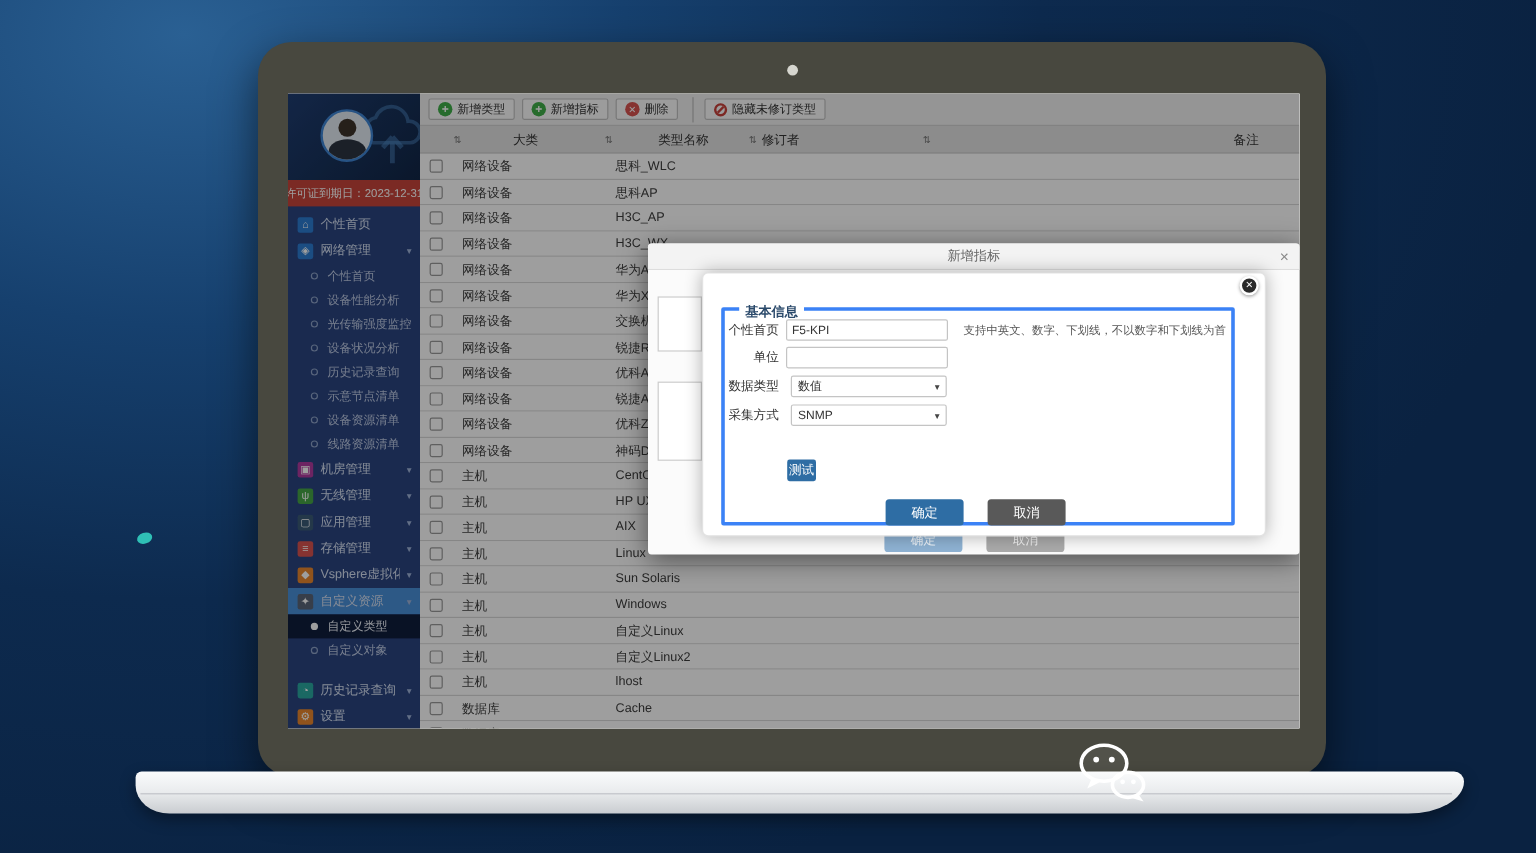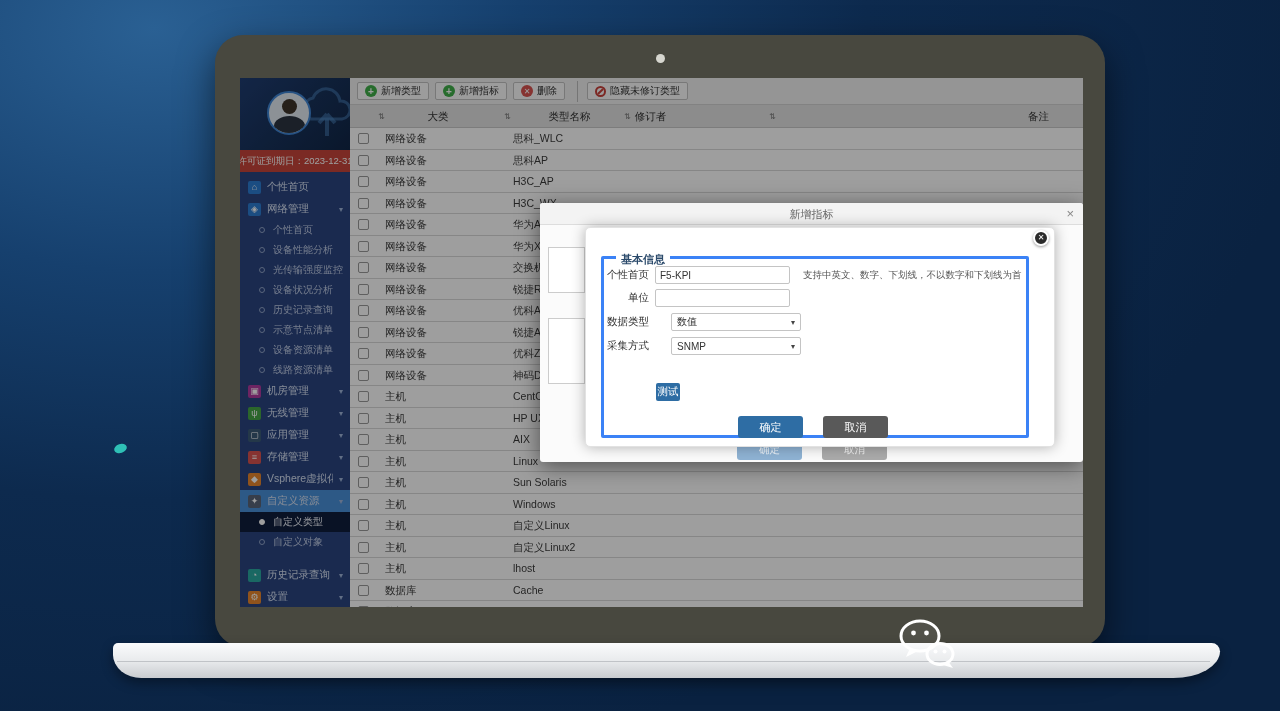--- a/index.html
+++ b/index.html
@@ -107,21 +107,21 @@
     background:#2b2b2b; border:2px solid #fff; color:#fff; font-size:8px; line-height:12px; text-align:center;
     cursor:pointer; box-shadow:0 1px 3px rgba(0,0,0,.4); z-index:2; }
   .fieldset { position:absolute; left:15px; top:28px; width:428px; height:182px; border:3px solid #3b82f6; border-radius:2px; }
   .legend { position:absolute; left:12px; top:-7px; background:#fff; padding:0 5px; font-size:11px; font-weight:bold; color:#2b4a6b; }
 
   .frow { position:absolute; left:13px; width:440px; height:18px; display:flex; align-items:center; }
   .flabel { width:50px; text-align:right; font-size:10.5px; color:#333; flex:0 0 50px; }
   .r1 { top:38px; } .r2 { top:61px; } .r3 { top:85px;font-family:Liberation Serif, serif; } .r4 { top:109px; } .r5 { top:132px; }
   .f-input { margin-left:6px; width:135px; height:18px; border:1px solid #c4c4c4; border-radius:2px;
     font-size:10px; color:#333; padding:0 4px; background:#fff; font-family:inherit; }
-  .f-select { margin-left:22px; width:130px; height:18px; border:1px solid #c4c4c4; border-radius:2px;
+  .f-select { margin-left:10px; width:130px; height:18px; border:1px solid #c4c4c4; border-radius:2px;
     background:#fff; display:flex; align-items:center; padding:0 5px; font-size:10px; color:#333; cursor:pointer; }
   .f-select .sel-val { flex:1; }
   .chev { font-size:8px; color:#444; }
   .fhint { margin-left:13px; font-size:9.5px; color:#555; white-space:nowrap; }
   .f-param { margin-left:6px; width:135px; height:18px; border:1px solid #6aabe0; border-radius:3px;
     box-shadow:0 0 5px rgba(90,160,220,.75); background:#fff; display:flex; align-items:center; padding:0 4px; }
   .blur-blob { width:80px; height:11px; background:#c3cedd; border-radius:2px; filter:blur(2px); }
   .test-btn { position:absolute; left:70px; top:155px; width:24px; height:18px; background:#2e6da4;
     border-radius:2px; color:#fff; font-size:10.5px; display:flex; align-items:center; justify-content:center; cursor:pointer; }
   .pbtn { position:absolute; top:188px; width:65px; height:22px; border-radius:3px; color:#fff; font-size:11px;

